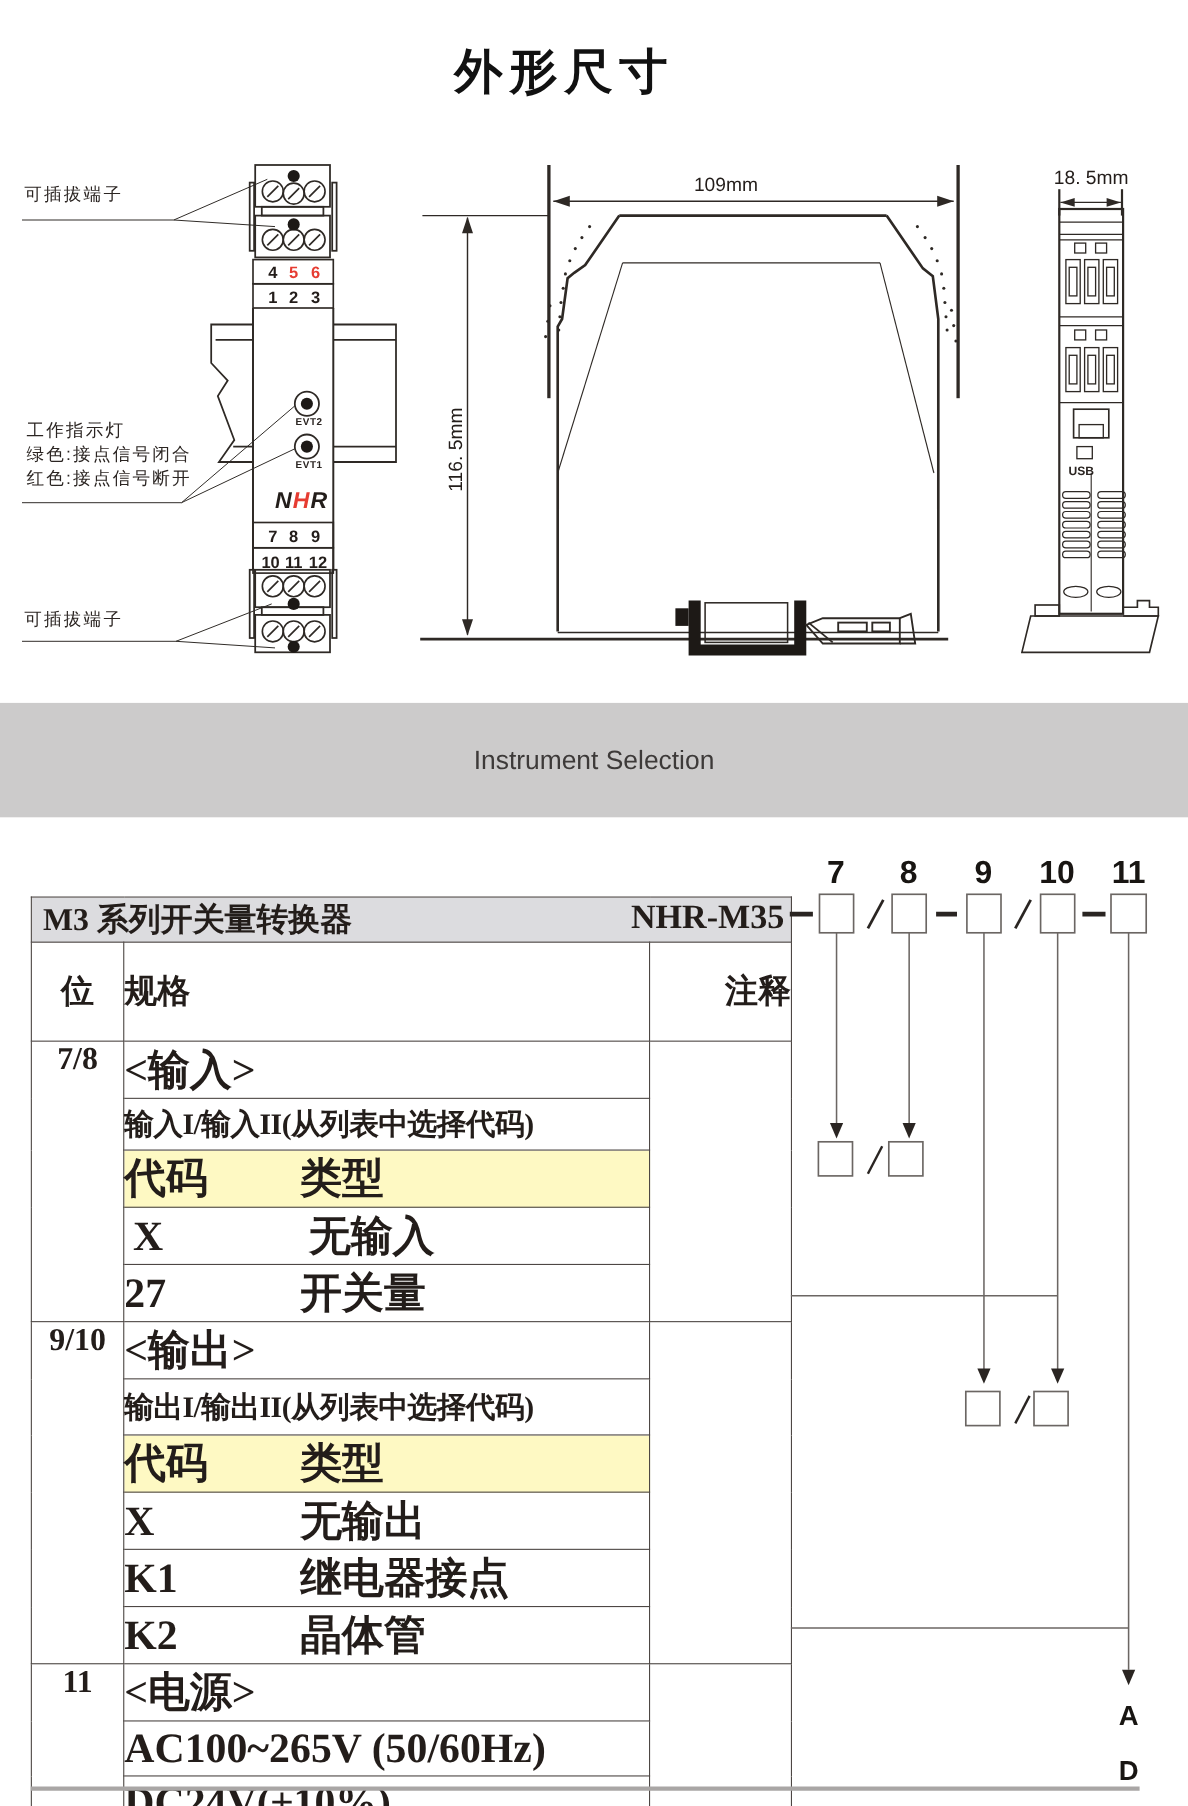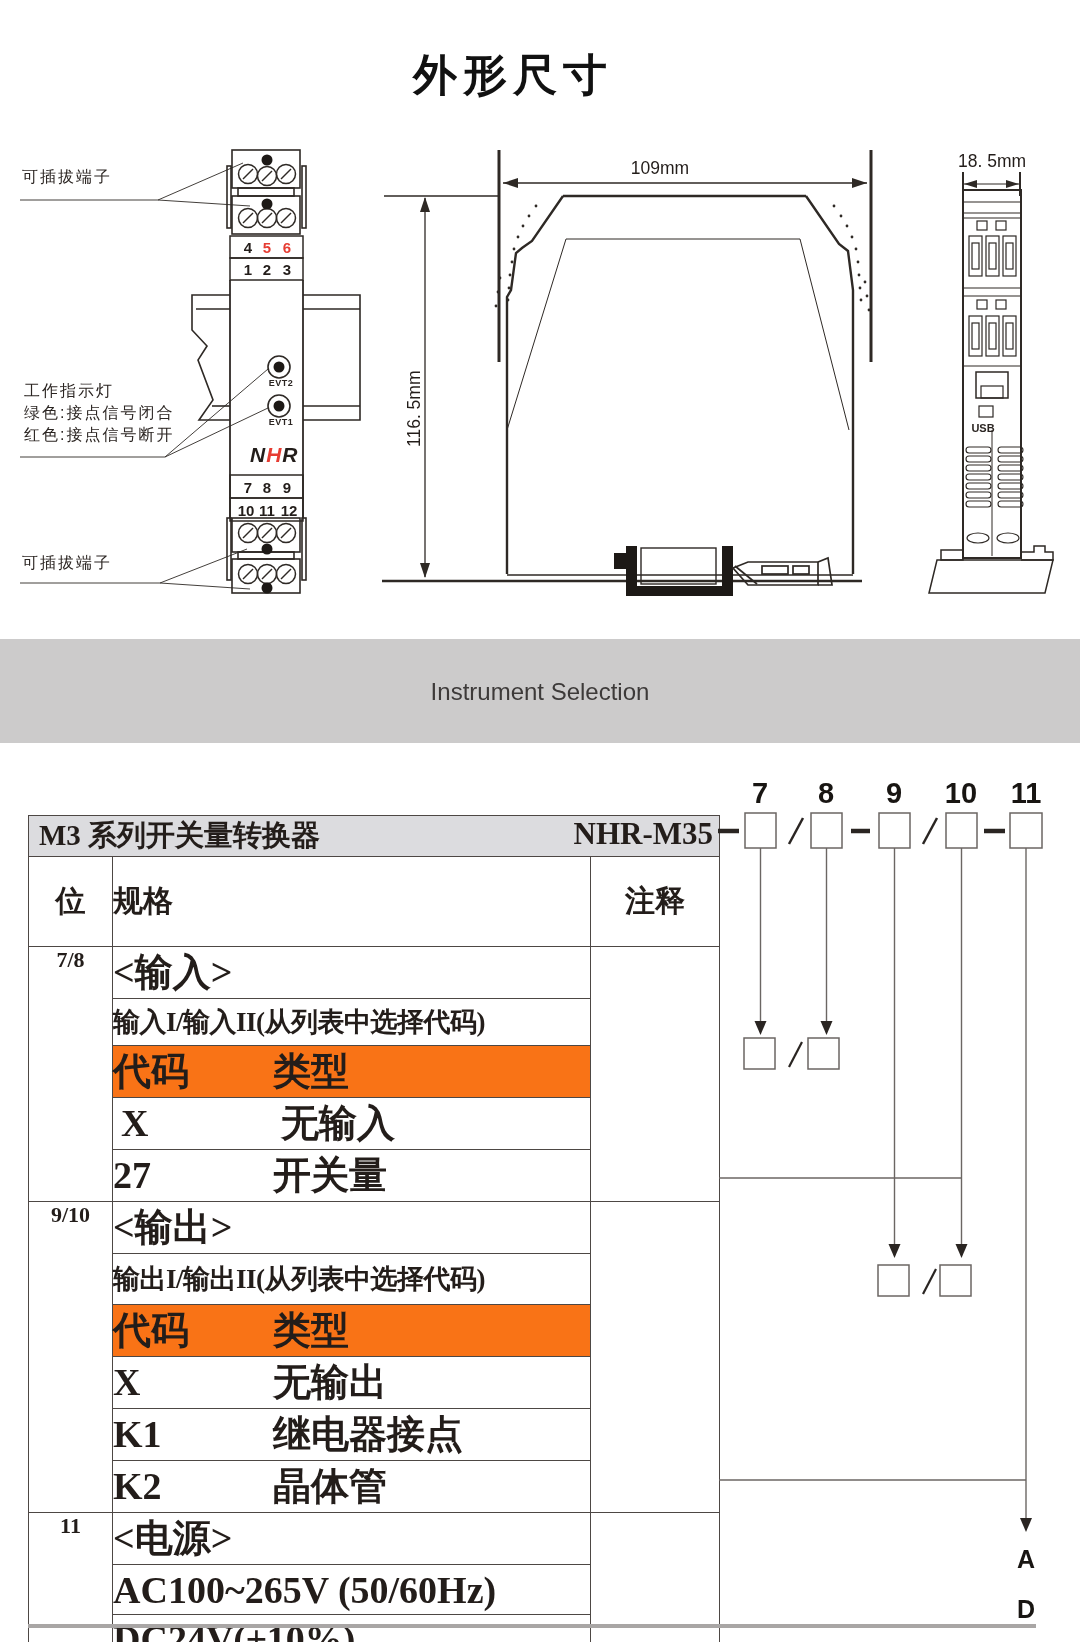--- a/index.html
+++ b/index.html
@@ -1,43 +1,43 @@
 <!DOCTYPE html>
 <html><head>
 <meta charset="utf-8">
 <style>
   html,body { margin:0; padding:0; background:#ffffff; }
   body { width:1080px; height:1642px; position:relative; overflow:hidden;
          font-family:"Liberation Sans","DejaVu Sans",sans-serif; color:#231d1a; }
 
-  .page-title { position:absolute; top:46px; left:213px; width:600px; text-align:center;
+  .page-title { position:absolute; top:36px; left:213px; width:600px; text-align:center;
                 font-size:44px; font-weight:bold; letter-spacing:6px; color:#111; }
 
   #drawings { position:absolute; top:0; left:0; }
 
   .banner { position:absolute; top:639px; left:0; width:1080px; height:104px;
             background:#cccbcb; display:flex; flex-direction:column; align-items:center; justify-content:center; }
   .banner-title { font-size:54px; font-weight:bold; letter-spacing:4px; color:#1c1c1c; line-height:1.05; }
   .banner-sub   { font-size:24px; color:#3d3a39; margin-top:1px; }
 
   
   .sel-wrap { position:absolute; top:815px; left:28px; }
   table.sel { border-collapse:collapse; table-layout:fixed; width:691px;
               font-family:"Liberation Serif","DejaVu Serif",serif; font-weight:bold; color:#231d1a; }
   table.sel td { border:1.5px solid #4d4744; padding:0; white-space:nowrap; overflow:visible; }
   td.titlebar { border:none; background:#dcdcdf; }
   .tbar { display:flex; justify-content:space-between; align-items:flex-start; padding:0 6px 0 10px; }
   .tbar .pl { font-size:29px; }
   .tbar .mdl { font-size:31px; }
   tr.h2 td { font-size:30px; }
-  td.pos  { vertical-align:top; text-align:center; padding-top:5px; font-size:22px; }
+  td.pos  { vertical-align:top; text-align:center; padding-top:5px; font-size:29px; }
   td.spec { font-size:38px; padding-left:12px; }
   td.spec.sub { font-size:27px; letter-spacing:-0.5px; }
-  td.band { background:#f97316; }
-  td.notecell { text-align:center;margin-top:16px; }
+  td.band { background:#fef9c3; }
+  td.notecell { text-align:right;margin-top:16px; }
   .codecol { display:inline-block; width:160px; }
   td.nb { border-bottom:none; }
   td.nt { border-top:none; }
   td.nbot { border-bottom:none; }
 
   
   .dwg-label { font:16px "Liberation Sans","DejaVu Sans",sans-serif; letter-spacing:2px; fill:#2b2522; }
   .dwg-dim   { font:17.5px "Liberation Sans","DejaVu Sans",sans-serif; fill:#231d1a; }
   .dwg-tiny  { font:bold 9px "Liberation Sans","DejaVu Sans",sans-serif; fill:#2b2522; letter-spacing:0.5px; }
   .dwg-num   { font:bold 15px "Liberation Sans","DejaVu Sans",sans-serif; fill:#231d1a; }

